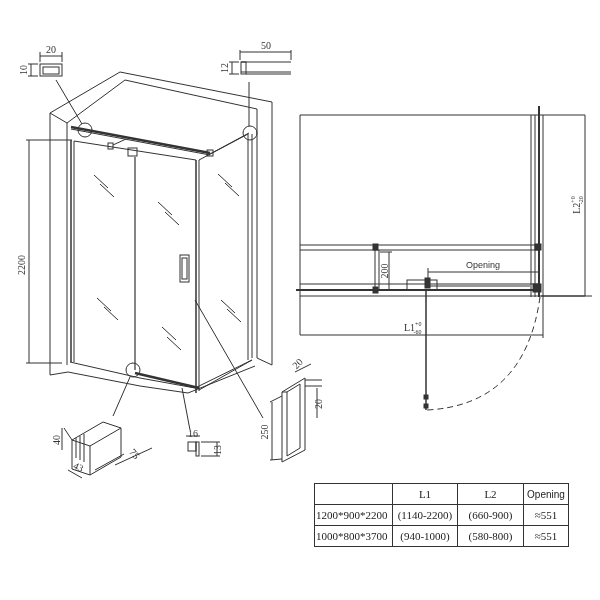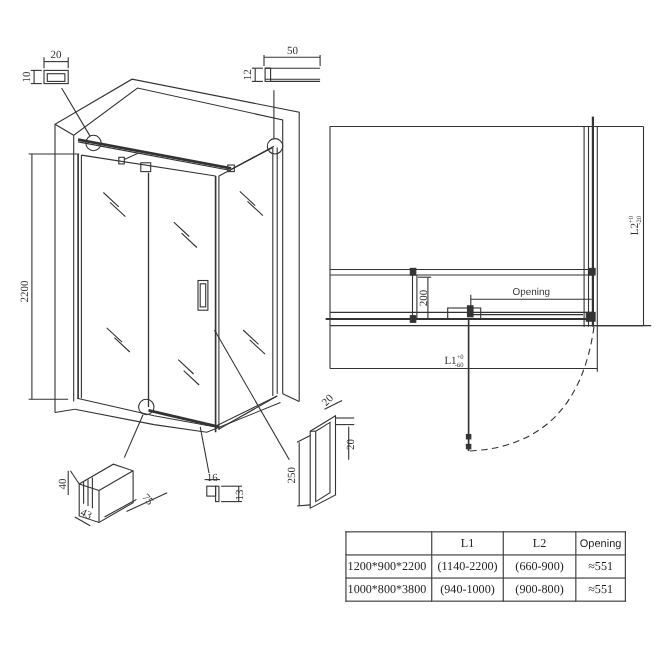--- a/index.html
+++ b/index.html
@@ -224,19 +224,19 @@
     <th class="c2">L2</th>
     <th class="c3 opening">Opening</th>
   </tr>
   <tr>
     <td class="model">1200*900*2200</td>
     <td>(1140-2200)</td>
     <td>(660-900)</td>
     <td>≈551</td>
   </tr>
   <tr>
-    <td class="model">1000*800*3800</td>
+    <td class="model">1000*800*3700</td>
     <td>(940-1000)</td>
-    <td>(900-800)</td>
+    <td>(580-800)</td>
     <td>≈551</td>
   </tr>
 </tbody>
   </table>
 
 </body></html>

